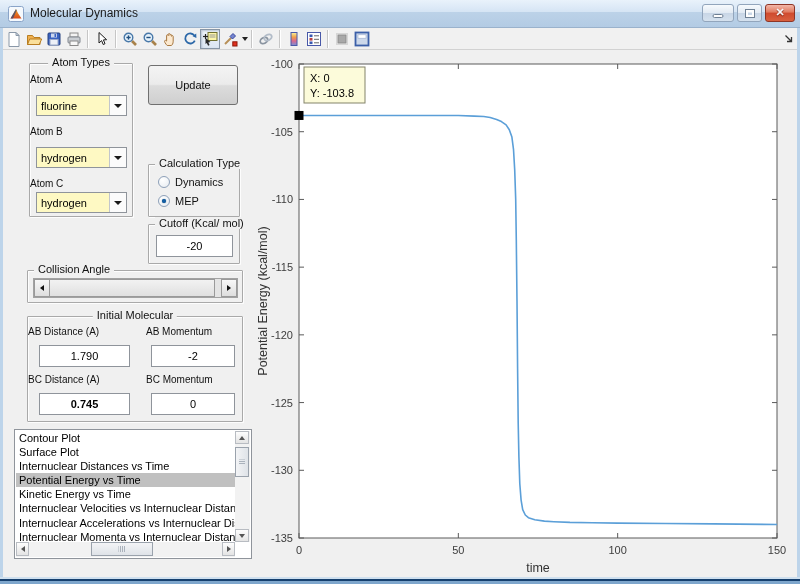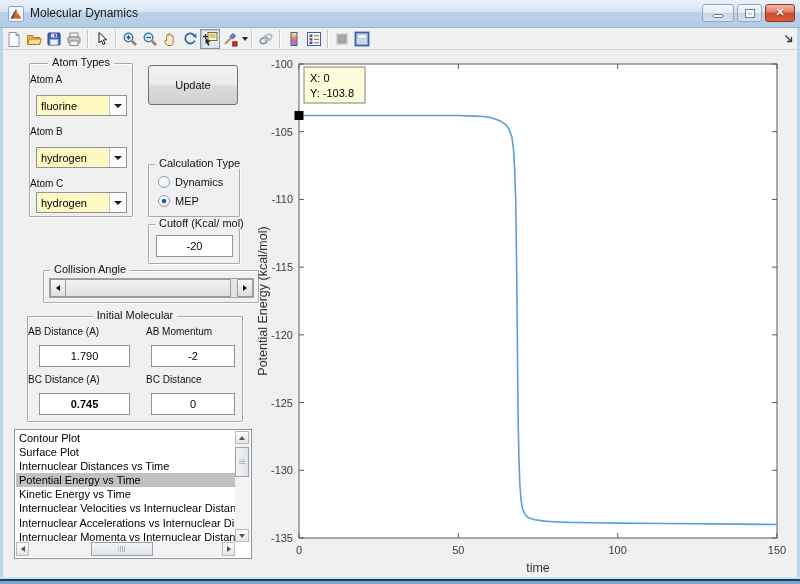--- a/index.html
+++ b/index.html
@@ -312,42 +312,42 @@
       <span>MEP</span>
     </div>
   </div>
 
 
   <div class="mpanel" style="left:148px; top:174px; width:92px; height:40px;">
     <span class="ptitle left6" style="white-space:nowrap;">Cutoff (Kcal/ mol)</span>
     <div class="editbox" style="left:7px; top:10px; width:77px;">-20</div>
   </div>
 
-  <div class="mpanel" style="left:43px; top:220px; width:216px; height:33px;">
+  <div class="mpanel" style="left:27px; top:220px; width:216px; height:33px;">
     <span class="ptitle left6">Collision Angle</span>
     <div class="slider" style="left:5px; top:7px; width:205px; height:20px;">
       <span class="sl-arrow">
           <span class="tri-l"></span>
         </span>
       <span class="sl-thumb"></span>
       <span class="sl-gap"></span>
       <span class="sl-arrow" style="border-left:1px solid #9a9a9a;">
           <span class="tri-r"></span>
         </span>
     </div>
   </div>
 
   <div class="mpanel" style="left:27px; top:266px; width:216px; height:106px;">
     <span class="ptitle centered">Initial Molecular</span>
     <div class="ctl-label" style="top:9px; left:0; width:118px;">AB Distance (A)</div>
     <div class="ctl-label" style="top:9px; left:118px; width:94px;">AB Momentum</div>
     <div class="editbox" style="left:11px; top:28px; width:91px;">1.790</div>
     <div class="editbox" style="left:123px; top:28px; width:84px;">-2</div>
     <div class="ctl-label" style="top:57px; left:0; width:118px;">BC Distance (A)</div>
-    <div class="ctl-label" style="top:57px; left:118px; width:94px;">BC Distance</div>
+    <div class="ctl-label" style="top:57px; left:118px; width:94px;">BC Momentum</div>
     <div class="editbox" style="left:11px; top:76px; width:91px;font-weight:bold;">0.745</div>
     <div class="editbox" style="left:123px; top:76px; width:84px;">0</div>
   </div>
 
   <div class="listbox">
     <div class="list-items">
       <div class="list-item">Contour Plot</div>
       <div class="list-item">Surface Plot</div>
       <div class="list-item">Internuclear Distances vs Time</div>
       <div class="list-item selected">Potential Energy vs Time</div>

